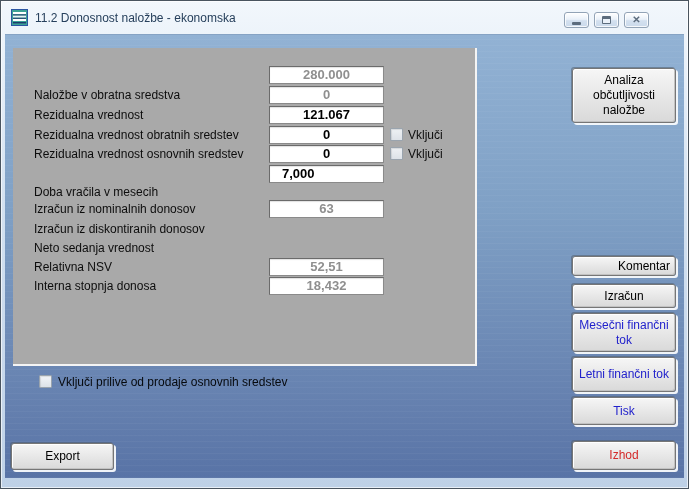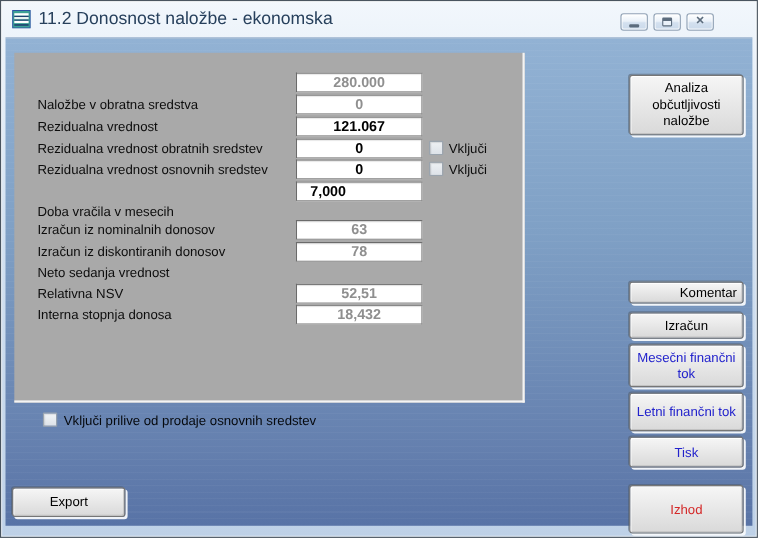--- a/index.html
+++ b/index.html
@@ -12,21 +12,21 @@
     border:1px solid #49545f;
     background:linear-gradient(180deg,#f2f7fc 0%,#d4e2f1 40%,#bed1e7 100%);
     box-shadow:inset 0 0 0 1px rgba(255,255,255,.65);
   }
   
   .titlebar{
     position:absolute;left:0;right:0;top:0;height:33px;
     display:flex;align-items:center;padding:0 10px;gap:7px;box-sizing:border-box;
   }
   .app-icon{width:17px;height:17px;flex:0 0 auto;}
-  .title{font-size:16px;color:#27405c;white-space:nowrap;}
+  .title{font-size:12px;color:#27405c;white-space:nowrap;}
   .win-controls{position:absolute;right:39px;top:11px;display:flex;gap:5px;}
   .win-btn{
     width:25px;height:16px;border:1px solid #92a3b6;border-radius:3px;
     background:linear-gradient(180deg,#ffffff 0%,#eaf1f9 45%,#d3e0ef 55%,#cbdaeb 100%);
     display:flex;align-items:center;justify-content:center;box-sizing:border-box;
     box-shadow:inset 0 0 0 1px rgba(255,255,255,.8);
   }
   .glyph-min{width:9px;height:3px;background:#5c6c7d;border-radius:1px;margin-top:7px;}
   .glyph-max{width:9px;height:8px;box-sizing:border-box;border:1px solid #5c6c7d;border-top:3px solid #5c6c7d;border-radius:1px;background:#eaf1f9;}
   .glyph-close{font-size:10px;font-weight:bold;color:#5c6c7d;line-height:1;}
@@ -158,21 +158,20 @@
       <span class="lbl">Doba vračila v mesecih</span>
     </div>
 
     <div class="row" style="top:152px">
       <span class="lbl">Izračun iz nominalnih donosov</span>
       <div class="field ro">63</div>
     </div>
 
     <div class="row" style="top:172px">
       <span class="lbl">Izračun iz diskontiranih donosov</span>
-      <div class="field ro">78</div>
     </div>
 
     <div class="row" style="top:191px">
       <span class="lbl">Neto sedanja vrednost</span>
     </div>
 
     <div class="row" style="top:210px">
       <span class="lbl">Relativna NSV</span>
       <div class="field ro">52,51</div>
     </div>
@@ -183,20 +182,20 @@
     </div>
 
   </div>
 
   <div class="btn3d side" style="top:67px;height:55px;">Analiza občutljivosti naložbe</div>
   <div class="btn3d side" style="top:255px;height:20px;padding-left:44px;">Komentar</div>
   <div class="btn3d side" style="top:283px;height:24px;">Izračun</div>
   <div class="btn3d side blue" style="top:312px;height:39px;">Mesečni finančni tok</div>
   <div class="btn3d side blue" style="top:356px;height:35px;">Letni finančni tok</div>
   <div class="btn3d side blue" style="top:396px;height:28px;">Tisk</div>
-  <div class="btn3d side red" style="top:440px;height:44px;">Izhod</div>
+  <div class="btn3d side red" style="top:440px;height:29px;">Izhod</div>
 
   <div class="bottom-cb"></div>
   <span class="bottom-cb-lbl">Vključi prilive od prodaje osnovnih sredstev</span>
 
   <div class="btn3d" style="left:10px;top:442px;width:103px;height:27px;">Export</div>
 
 </div>
 
 </body></html>

